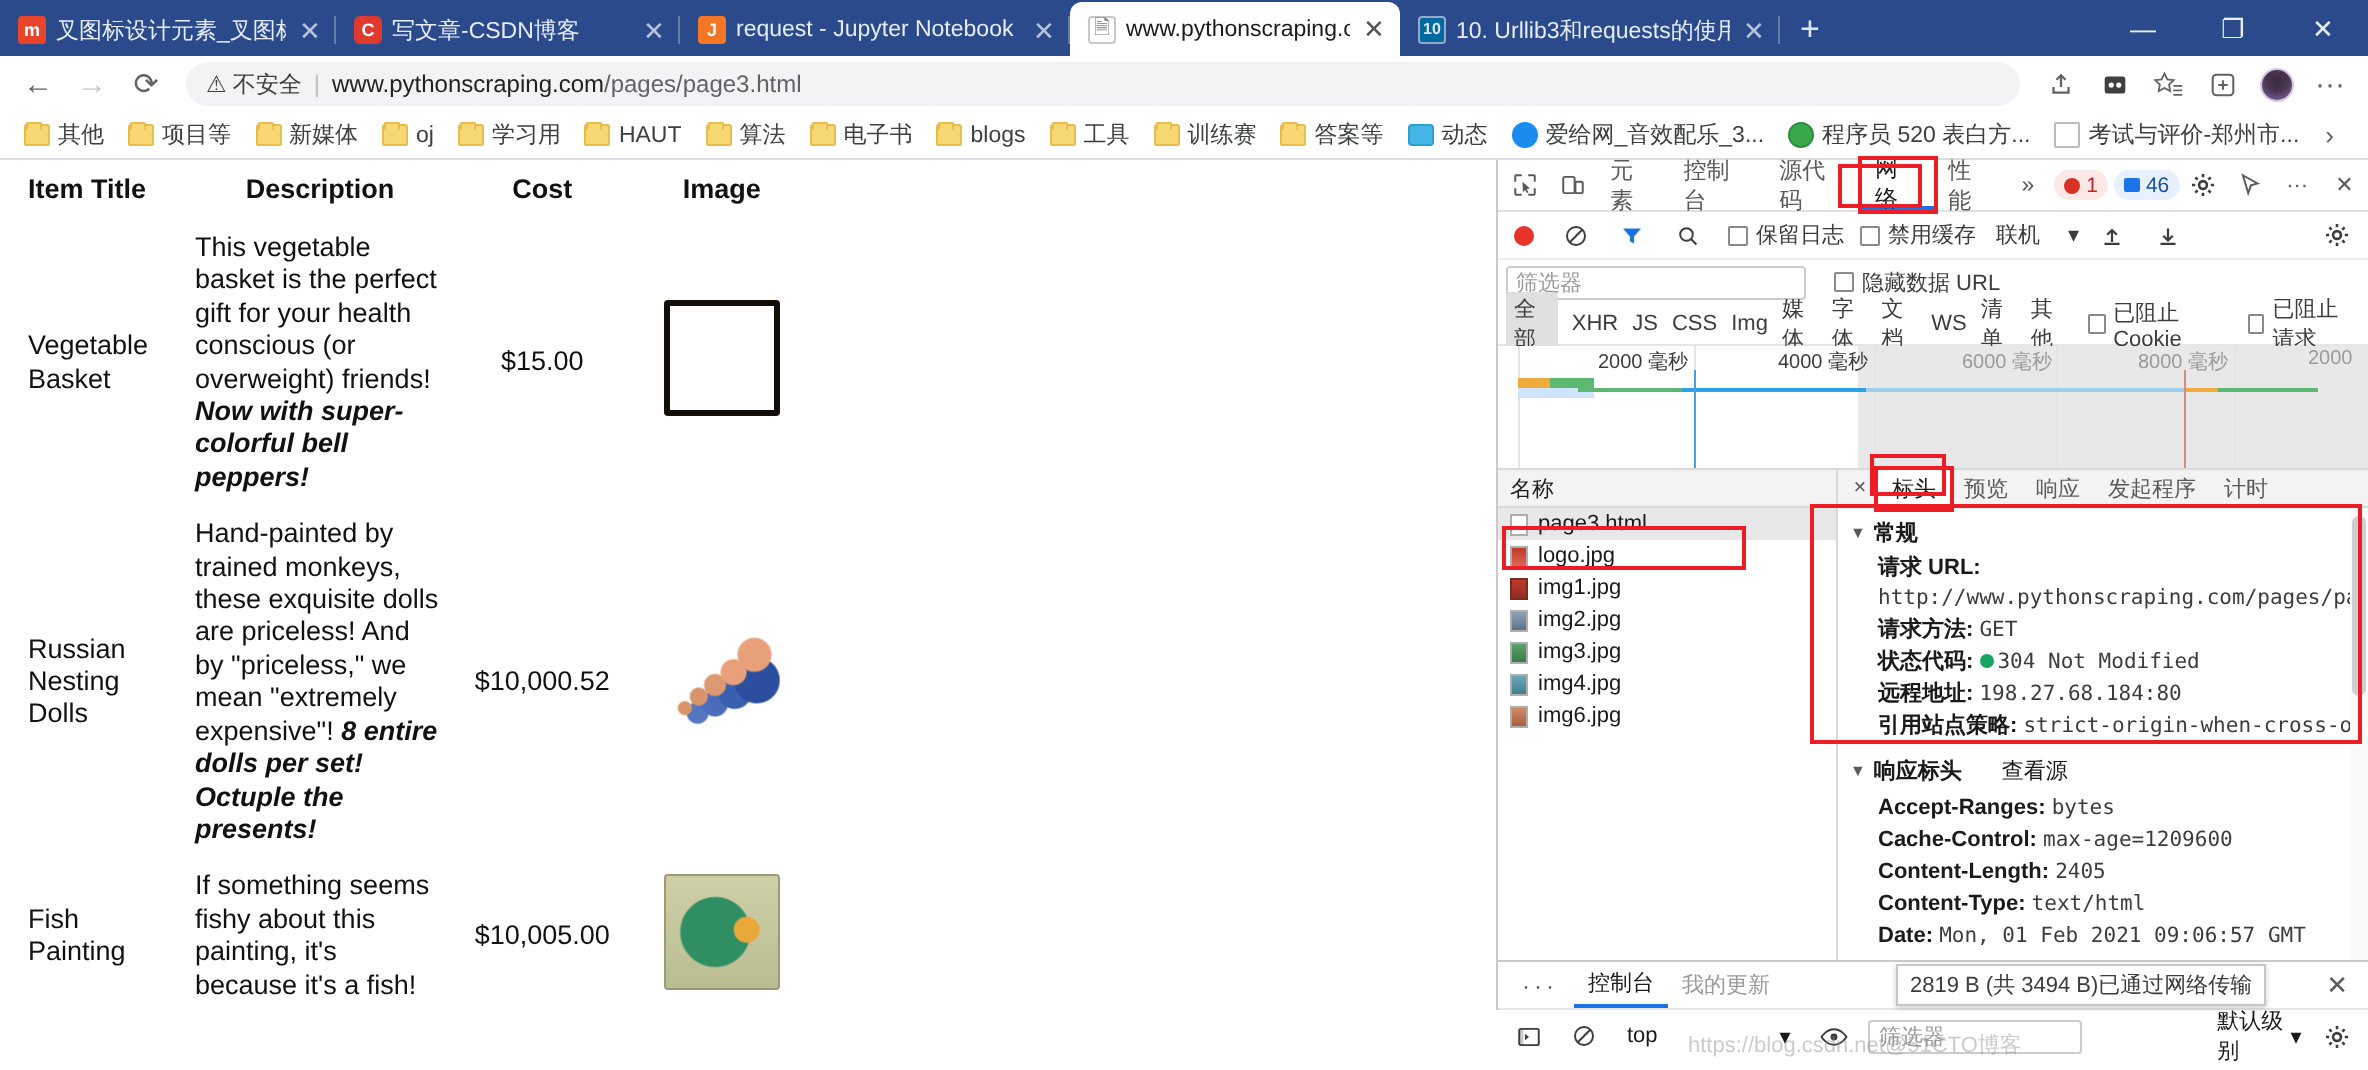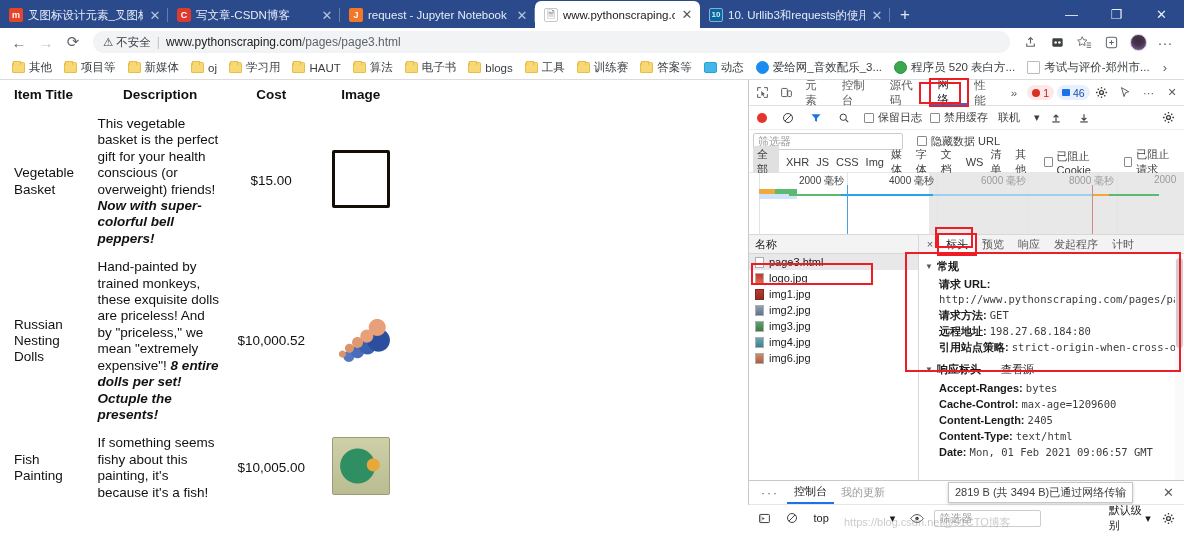--- a/index.html
+++ b/index.html
@@ -678,20 +678,21 @@
             <span class="dtab">计时</span>
           </div>
 
           <div class="detbody">
             <div class="sect-title">
                 <span class="tri">▼</span>
                 <span>常规</span>
               </div>
             <div class="hrow" style="white-space:normal; width:250px; line-height:15px;"><span class="hk">请求 URL:</span> <span class="hv">http://www.pythonscraping.com/pages/page3.html</span></div>
             <div class="hrow"><span class="hk">请求方法:</span> <span class="hv">GET</span></div>
+            <div class="hrow"><span class="hk">状态代码:</span> <span class="green-dot"></span><span class="hv">304 Not Modified</span></div>
             <div class="hrow"><span class="hk">远程地址:</span> <span class="hv">198.27.68.184:80</span></div>
             <div class="hrow"><span class="hk">引用站点策略:</span> <span class="hv">strict-origin-when-cross-origin</span></div>
 
             <div class="sect-title" style="margin-top:7px;">
                 <span class="tri">▼</span>
                 <span>响应标头</span>
                 <span class="viewsrc">查看源</span>
               </div>
             <div class="hrow"><span class="hk">Accept-Ranges:</span> <span class="hv">bytes</span></div>
             <div class="hrow"><span class="hk">Cache-Control:</span> <span class="hv">max-age=1209600</span></div>

